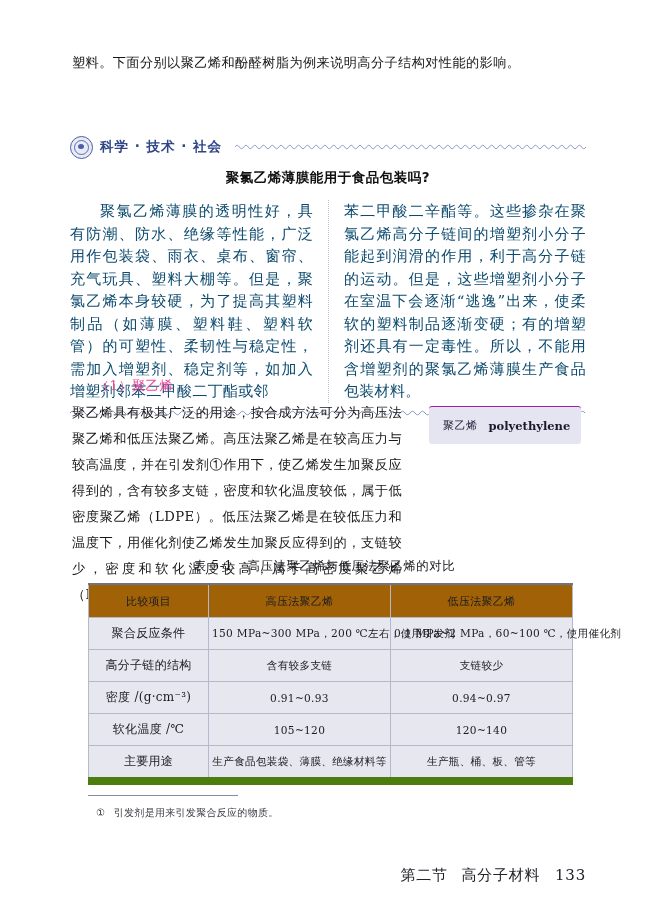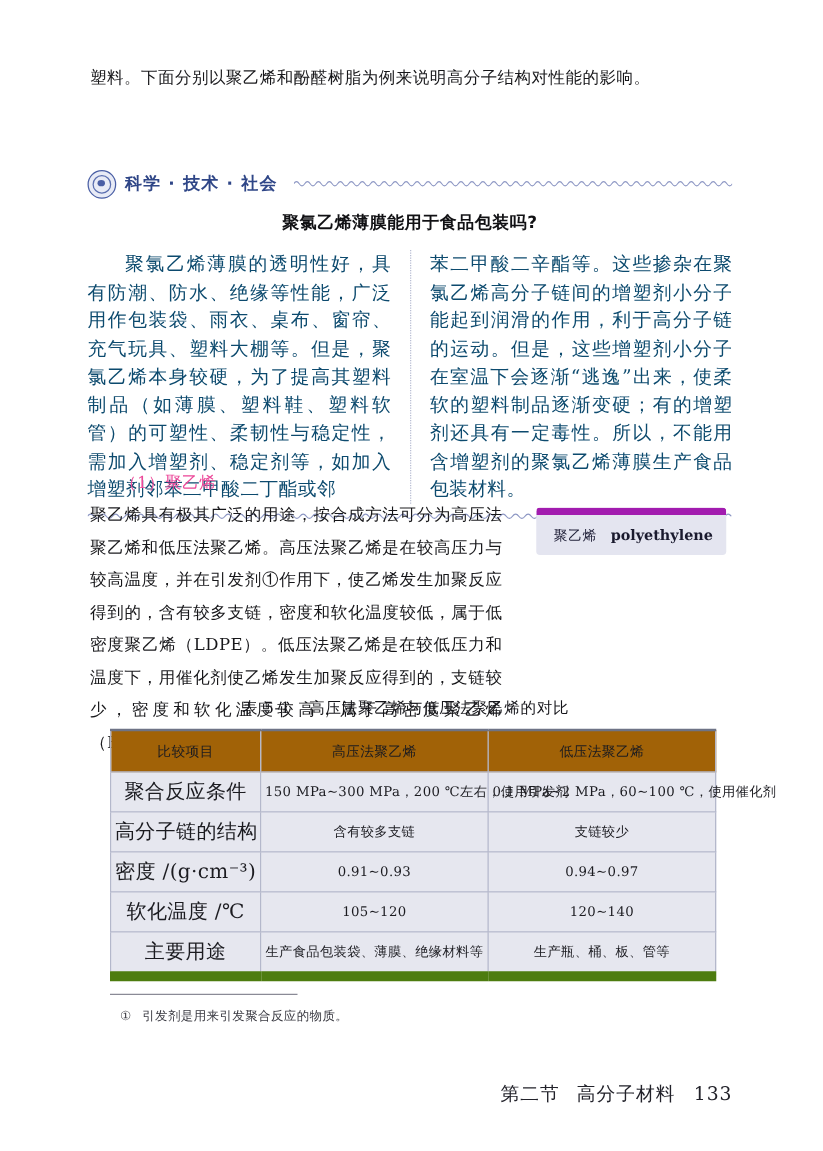--- a/index.html
+++ b/index.html
@@ -151,21 +151,21 @@
 
   
   #term-chip {
     position: absolute;
     left: 429px;
     top: 406px;
     width: 152px;
     height: 38px;
     background: #e4e5f0;
     border-radius: 3px;
-    border-top: 6px solid #a21caf;
+    border-top: 1px solid #a21caf;
     box-sizing: border-box;
     display: flex;
     align-items: center;
     gap: 11px;
     padding: 0 14px;
   }
   .term-cn {
     font-family: "DejaVu Sans", "Liberation Sans", sans-serif;
     font-size: 11px;
     color: #22223a;
@@ -218,21 +218,21 @@
     letter-spacing: 0.3px;
     font-weight: normal;
     white-space: nowrap;
   }
   #comparison-table thead th {
     background: #a16207;
     height: 28px;
     font-size: 11px;
   }
   #comparison-table tbody tr td:first-child {
-    font-size: 16px;
+    font-size: 12px;
   }
   #comparison-table .topline { border-top: 2px solid #6e7386; }
   #comparison-table .bottomline { border-bottom: 8px solid #4d7c0f; }
 
   
   #footnote-rule {
     position: absolute;
     left: 88px;
     top: 795px;
     width: 150px;

